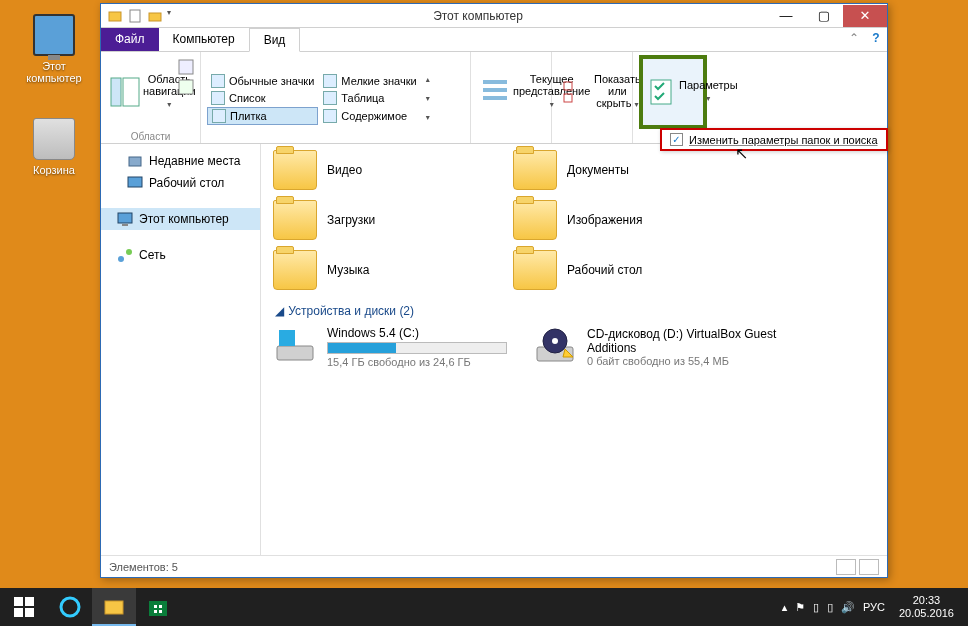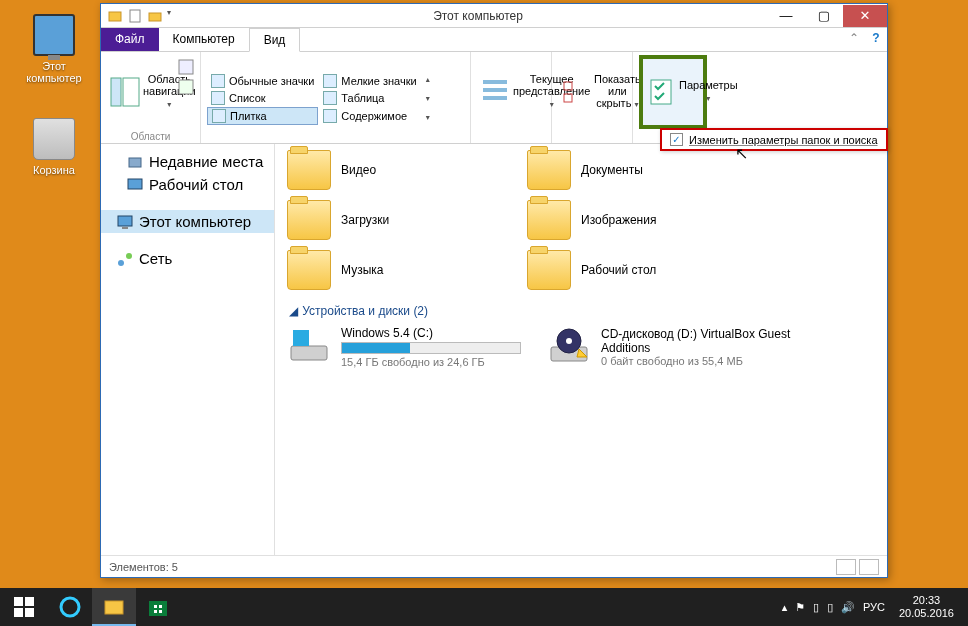--- a/index.html
+++ b/index.html
@@ -39,21 +39,21 @@
 .view-item { display: flex; align-items: center; gap: 4px; padding: 1px 4px; font-size: 11px; cursor: pointer; white-space: nowrap; }
 .view-item .vicon { width: 14px; height: 14px; border: 1px solid #7aa; background: #def; }
 .view-item.sel { background: #cde6f7; border: 1px solid #7da2ce; }
 .drop-arrow { font-size: 8px; color: #555; }
 
 .dropdown-item { position: absolute; left: 660px; top: 128px; border: 2px solid #c00; background: #fff; padding: 3px 8px; font-size: 11px; display: flex; align-items: center; gap: 6px; box-shadow: 1px 1px 4px rgba(0,0,0,.2); }
 .dropdown-item .chk { width: 13px; height: 13px; border: 1px solid #888; display: flex; align-items: center; justify-content: center; font-size: 10px; color: #1979ca; }
 .cursor { position: absolute; left: 735px; top: 144px; font-size: 16px; color: #000; }
 
 .content { display: flex; height: calc(100% - 24px - 24px - 92px - 22px); }
-.nav { width: 174px; border-right: 1px solid #e0e0e0; padding: 6px 0; font-size: 15px; }
+.nav { width: 160px; border-right: 1px solid #e0e0e0; padding: 6px 0; font-size: 12px; }
 .nav-item { padding: 3px 8px 3px 26px; display: flex; align-items: center; gap: 6px; cursor: pointer; }
 .nav-item.sel { background: #cde6f7; }
 .nav-item .nicon { width: 16px; height: 16px; }
 .nav-gap { height: 14px; }
 
 .main { flex: 1; padding: 4px 10px; overflow: auto; }
 .folder-row { display: flex; gap: 0; margin-bottom: 6px; align-items: center; }
 .folder-item { display: flex; align-items: center; gap: 10px; width: 240px; padding: 2px; font-size: 12px; cursor: pointer; }
 .folder-item .ficon { width: 44px; height: 40px; }
 .section-head { font-size: 12px; color: #1a4a8a; padding: 6px 0 6px 4px; display: flex; align-items: center; gap: 4px; }

